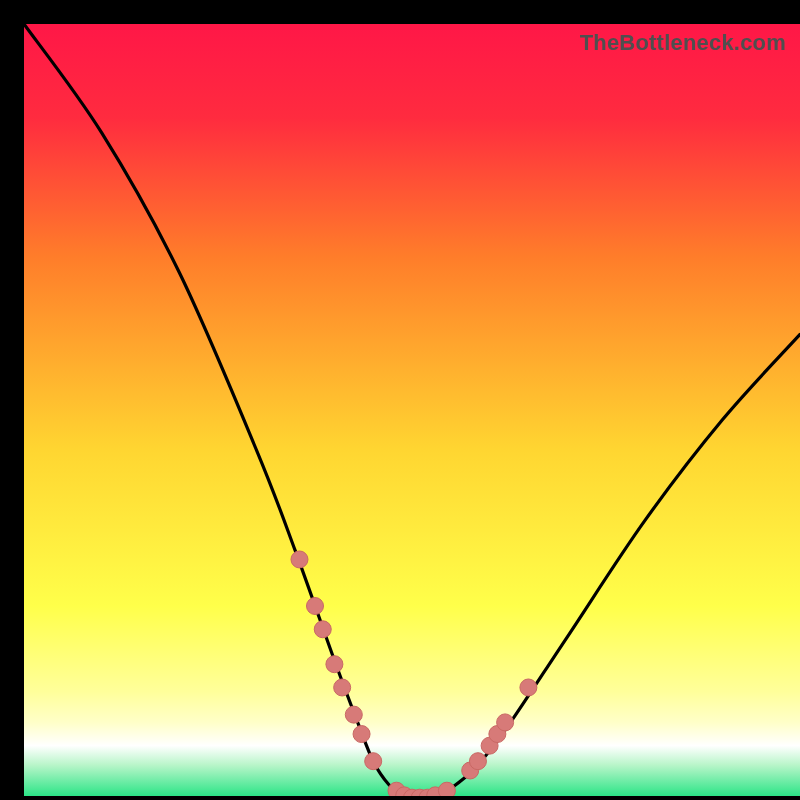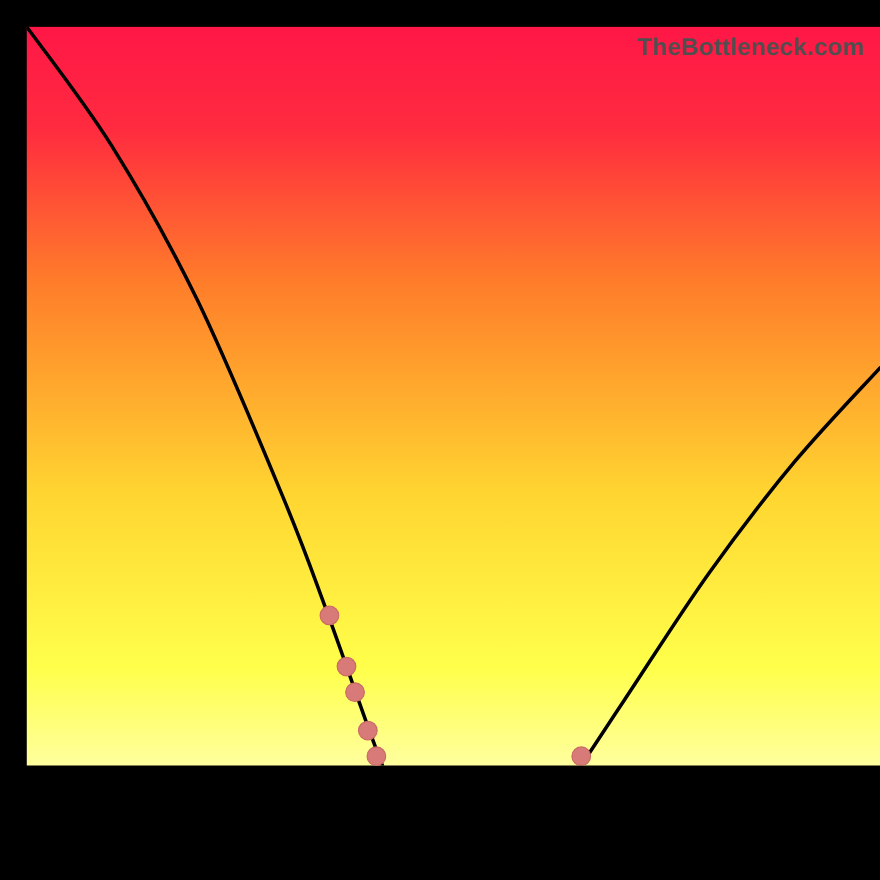--- a/index.html
+++ b/index.html
@@ -17,21 +17,21 @@
     top: 12px;
     width: 776px;
     height: 776px;
     background: #000;
   }
   .plot-area {
     position: absolute;
     left: 12px;
     top: 12px;
     width: 776px;
-    height: 672px;
+    height: 772px;
     overflow: hidden;
   }
   .watermark {
     position: absolute;
     top: 6px;
     right: 14px;
     color: #4f4f4f;
     font-size: 22px;
     font-weight: 600;
     letter-spacing: 0.2px;

